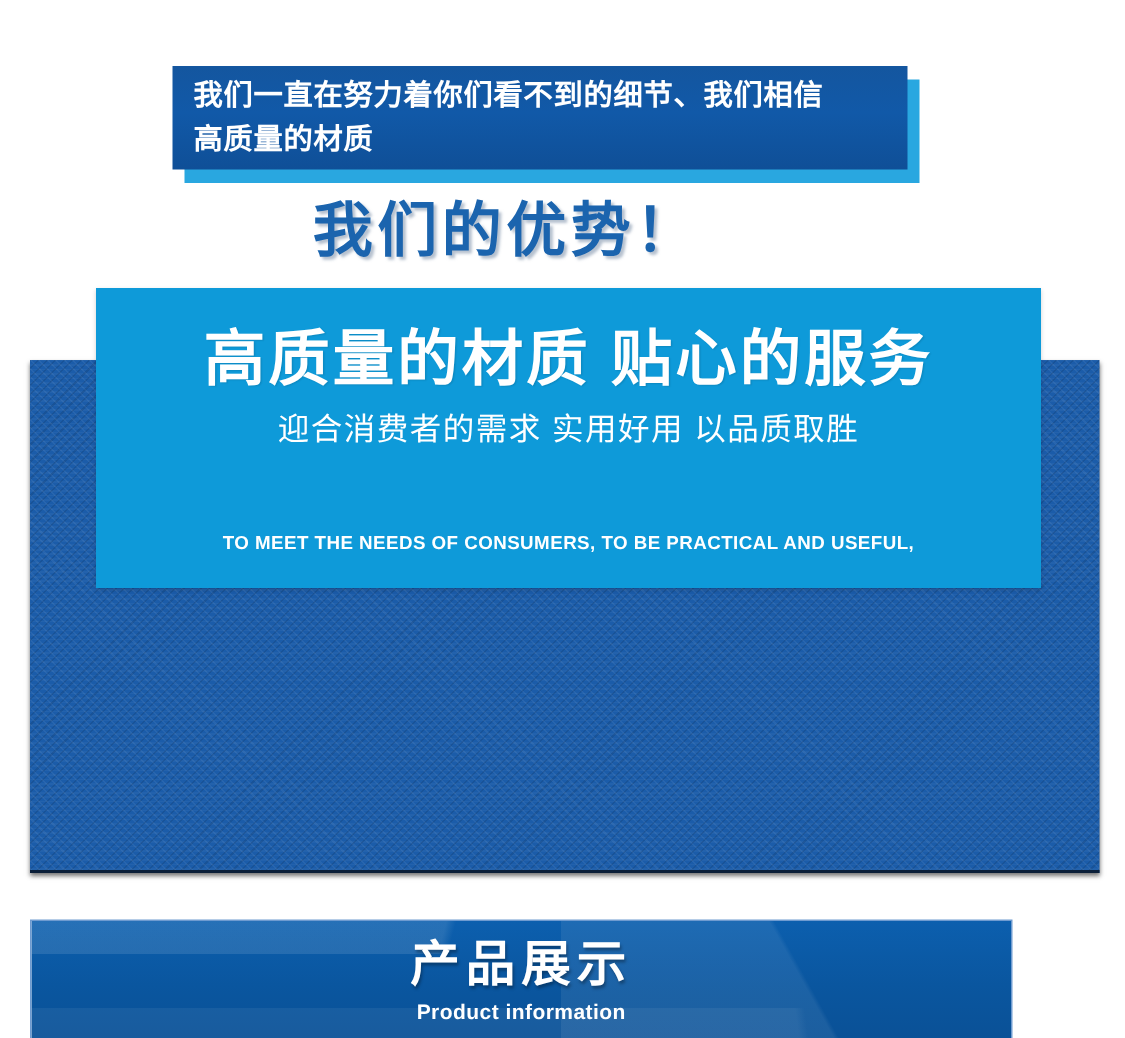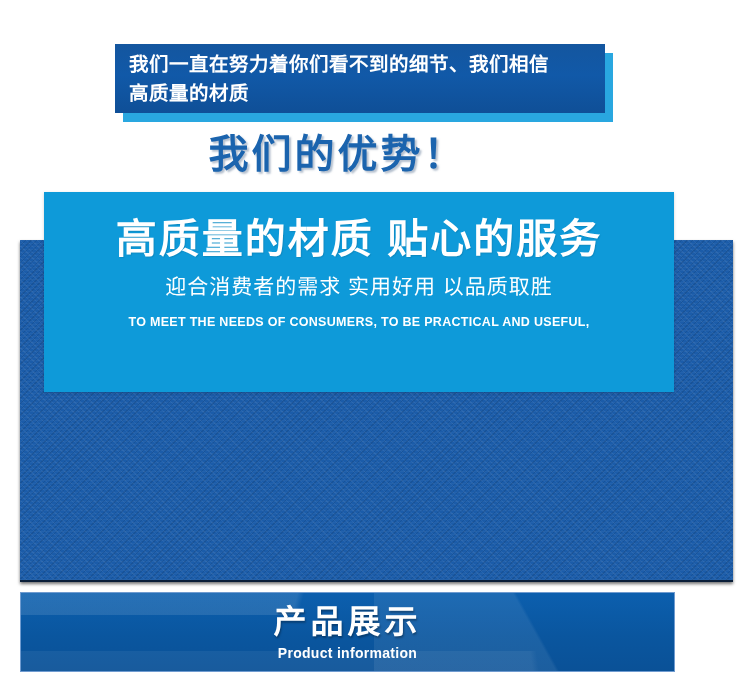--- a/index.html
+++ b/index.html
@@ -94,21 +94,21 @@
       repeating-linear-gradient(0deg,
         rgba(255,255,255,0.035) 0px, rgba(255,255,255,0.035) 1px,
         rgba(0,0,0,0) 1px, rgba(0,0,0,0) 3px);
     box-shadow: 0 2px 3px rgba(0,0,0,0.55);
     border-bottom: 2px solid #0a1e38;
   }
 
   
   .cyan-panel {
     position: absolute;
-    left: 44px;
+    left: 64px;
     top: 192px;
     width: 630px;
     height: 200px;
     background: #0e9ad9;
     box-shadow: 0 1px 3px rgba(0,0,0,0.18);
     display: flex;
     flex-direction: column;
     align-items: center;
     justify-content: flex-start;
     box-sizing: border-box;
@@ -132,20 +132,21 @@
     white-space: nowrap;
   }
   .cyan-en {
     color: #ffffff;
     font-size: 12.5px;
     font-weight: bold;
     letter-spacing: 0.3px;
     line-height: 20px;
     text-align: center;
     white-space: nowrap;
+    margin-top: 40px;
   }
   .cyan-en-block {
     margin-top: 6px;
   }
 
   
   .circle-row {
     position: absolute;
     left: 142px;
     top: 429px;
@@ -175,21 +176,21 @@
     font-weight: bold;
     line-height: 29px;
     letter-spacing: 1px;
     white-space: nowrap;
   }
 
   
   .product-bar {
     position: absolute;
     left: 20px;
-    top: 592px;
+    top: 613px;
     width: 655px;
     height: 80px;
     background: linear-gradient(180deg, #0c5fae 0%, #0a569f 55%, #0a5197 100%);
     border: 1px solid #6f9bd0;
     box-sizing: border-box;
     overflow: hidden;
   }
   .product-bar .sheen-a,
   .product-bar .sheen-b,
   .product-bar .sheen-c {

